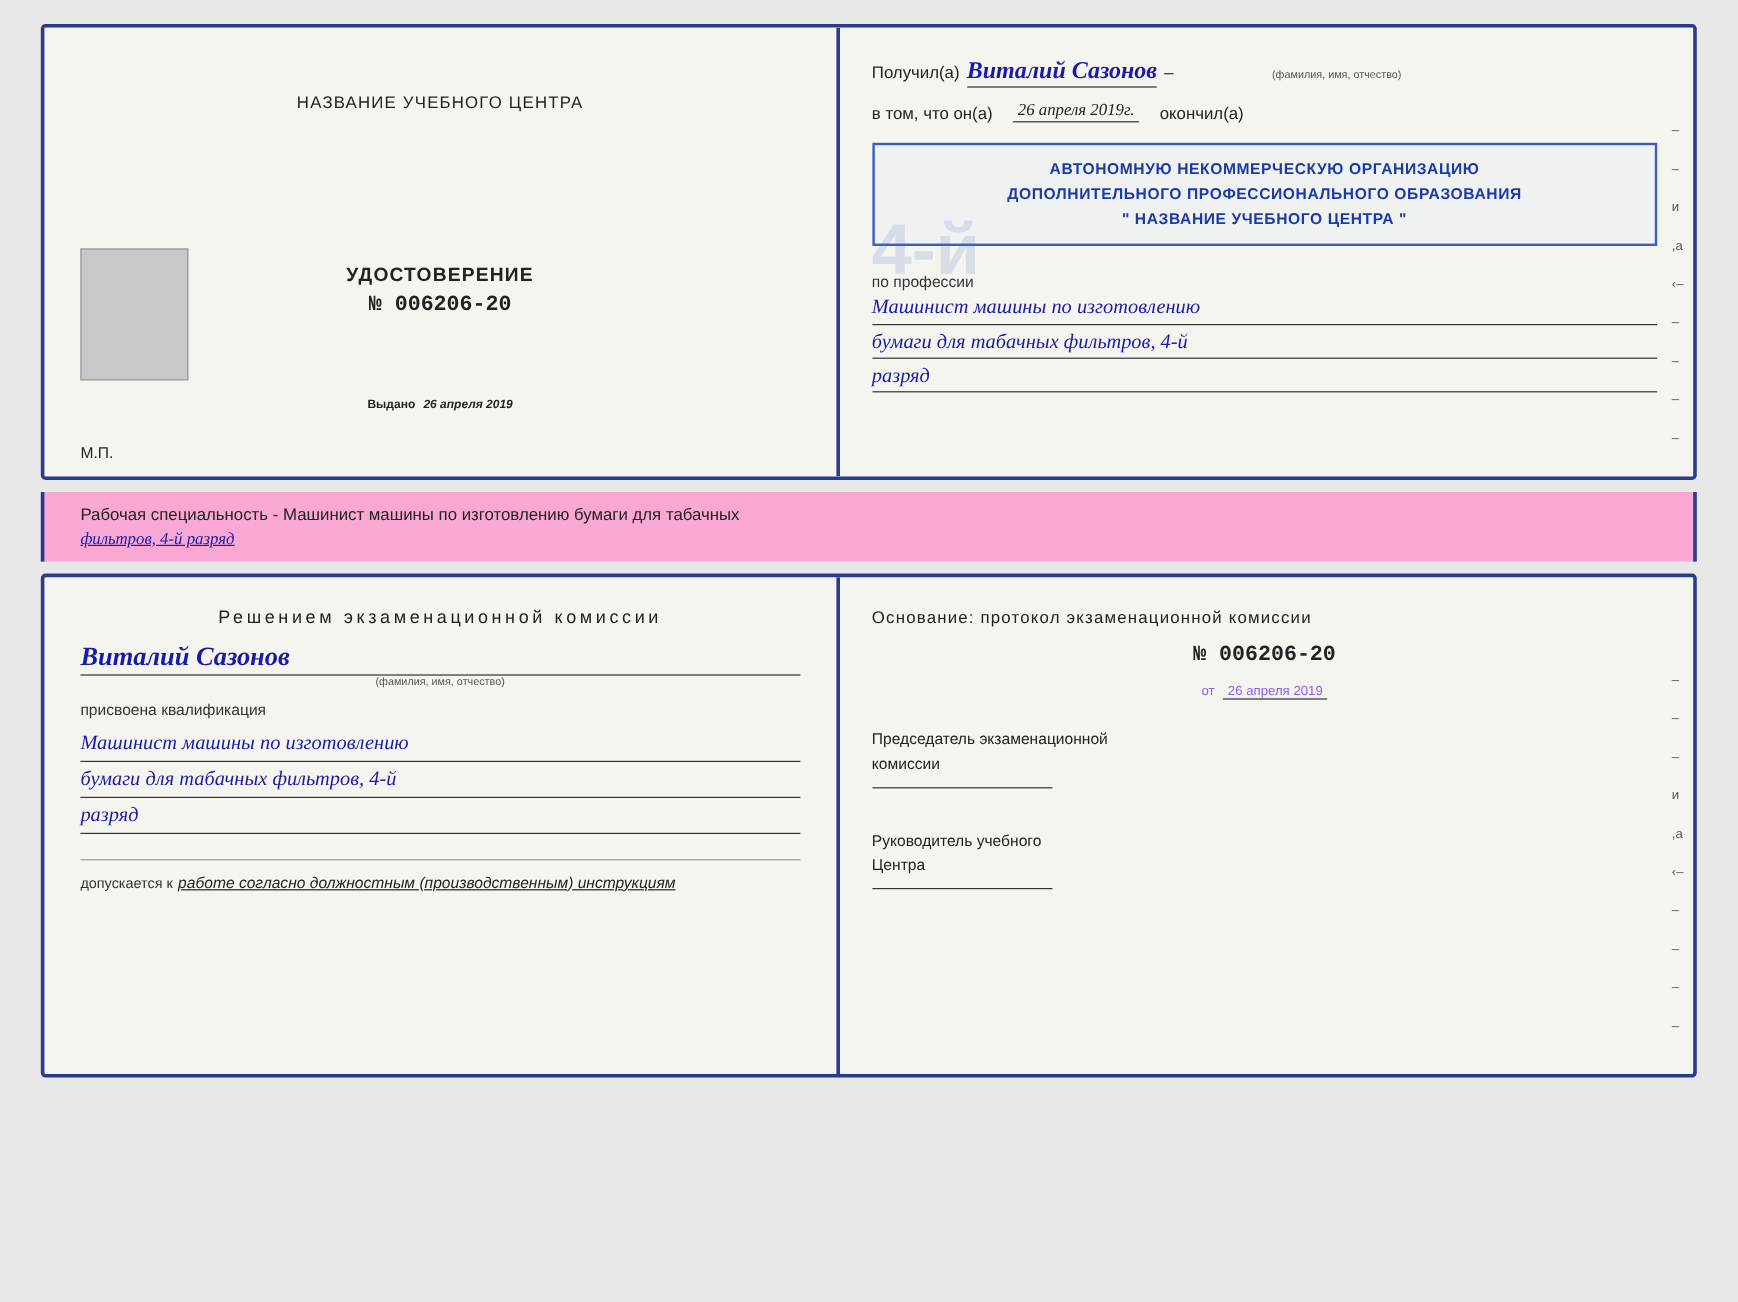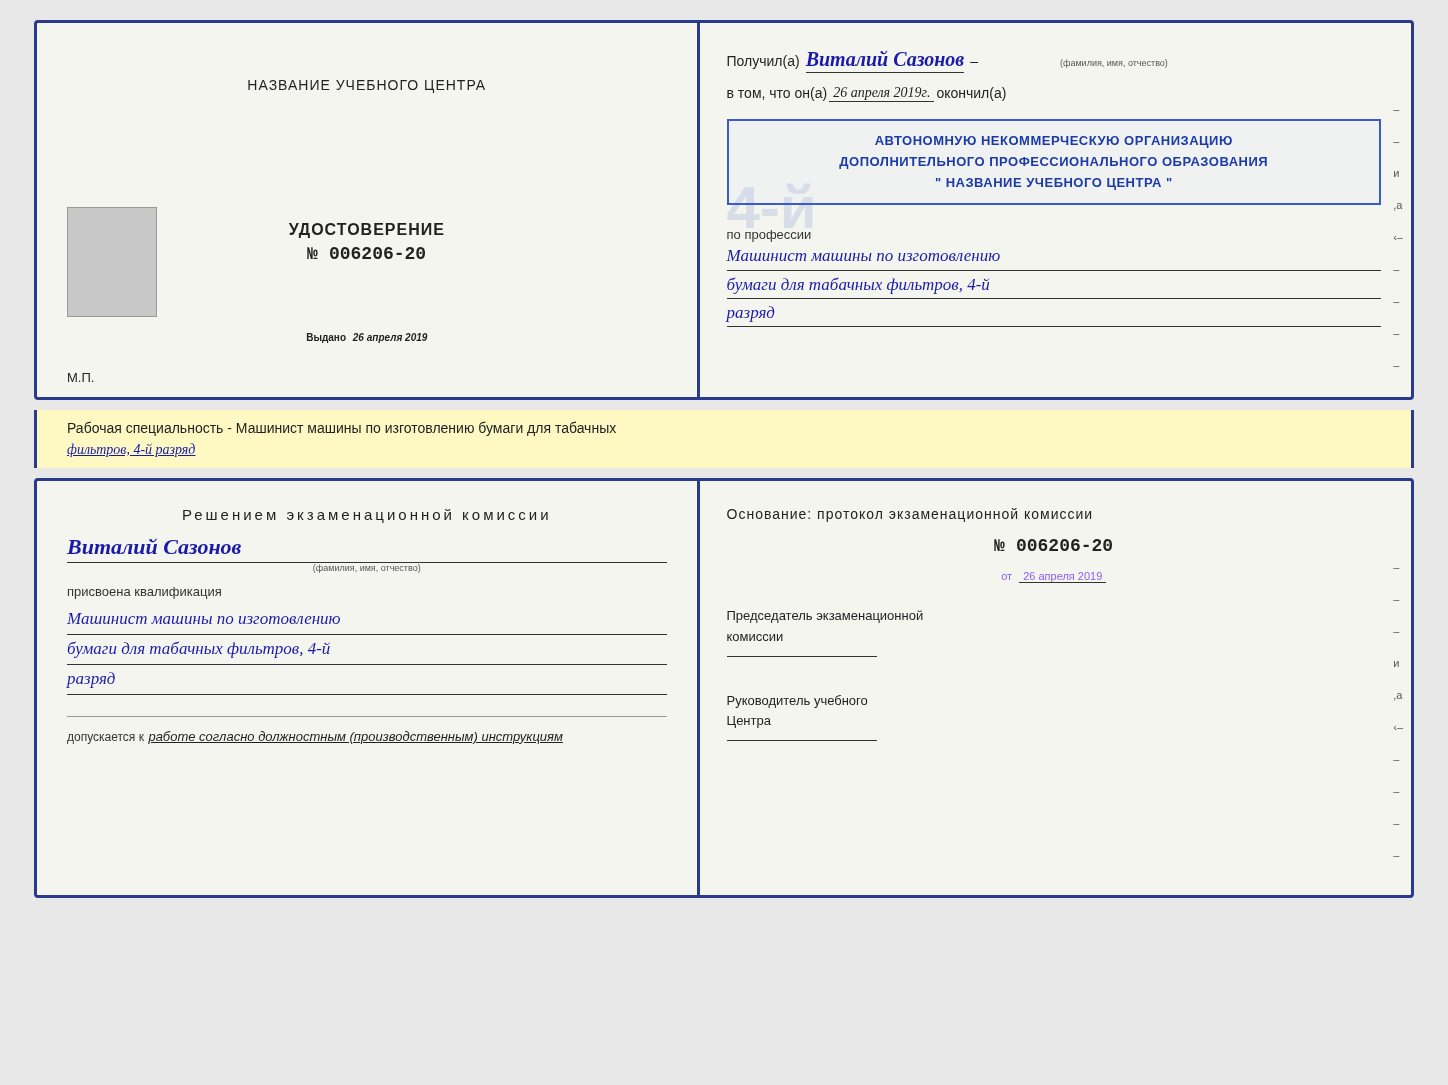--- a/index.html
+++ b/index.html
@@ -147,22 +147,22 @@
       color: #555;
       display: block;
       text-align: center;
       margin-top: -2px;
     }
 
     .cert-right .vtom-line {
       font-size: 14px;
       color: #222;
       display: flex;
-      align-items: flex-start;
-      gap: 2px;
+      align-items: center;
+      gap: 17px;
     }
 
     .cert-right .date-handwritten {
       font-family: 'Georgia', serif;
       font-style: italic;
       font-size: 14px;
       color: #222;
     }
 
     .stamp-block {
@@ -221,21 +221,21 @@
       flex-direction: column;
       gap: 20px;
       font-size: 11px;
       color: #555;
     }
 
     
     .middle-text-strip {
       width: 100%;
       padding: 8px 30px;
-      background: #fef9c3;
+      background: #f9a8d4;
       border-left: 3px solid #2a3a8c;
       border-right: 3px solid #2a3a8c;
     }
 
     .middle-text-strip .strip-text {
       font-size: 14px;
       color: #222;
       line-height: 1.5;
     }
 

